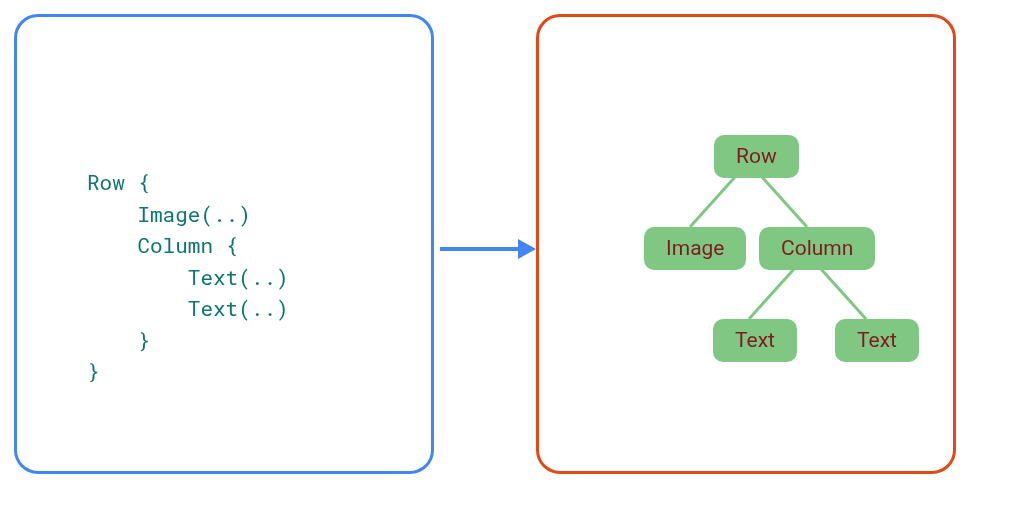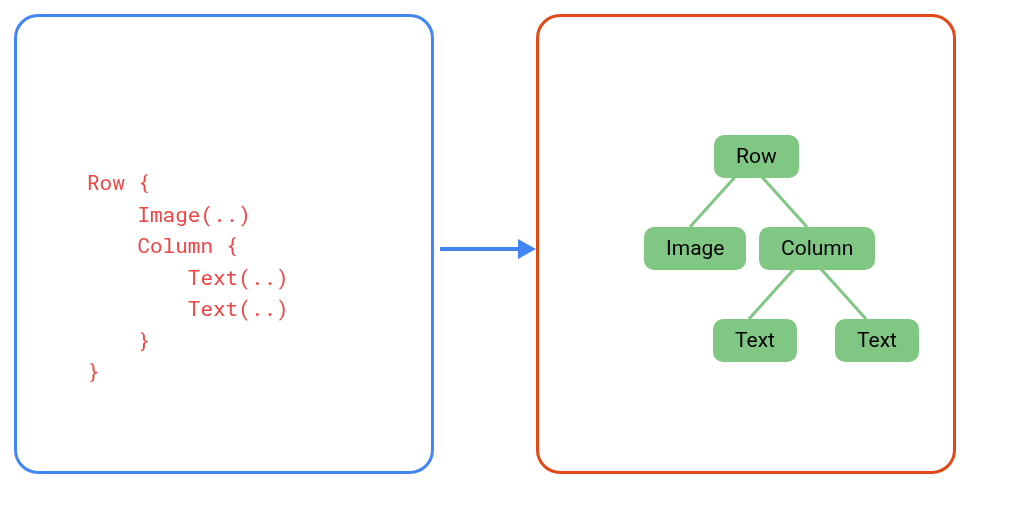--- a/index.html
+++ b/index.html
@@ -29,21 +29,21 @@
       height: 460px;
       border: 3px solid #E34817;
     }
     .code {
       position: absolute;
       left: 70px;
       top: 150px;
       font-family: "Roboto Mono", "Courier New", monospace;
       font-size: 21px;
       line-height: 1.5;
-      color: #ef4444;
+      color: #0f766e;
       white-space: pre;
     }
     .arrow {
       position: absolute;
       left: 440px;
       top: 234px;
       width: 96px;
       height: 30px;
     }
     .arrow-line {
@@ -67,21 +67,21 @@
     .tree {
       position: absolute;
       left: 0;
       top: 0;
       width: 100%;
       height: 100%;
     }
     .node {
       position: absolute;
       background: #81C784;
-      color: #000000;
+      color: #7f1d1d;
       border-radius: 10px;
       padding: 11px 22px;
       font-size: 21px;
       line-height: 1;
       font-weight: 400;
       white-space: nowrap;
     }
     .edge {
       position: absolute;
       background: #81C784;

